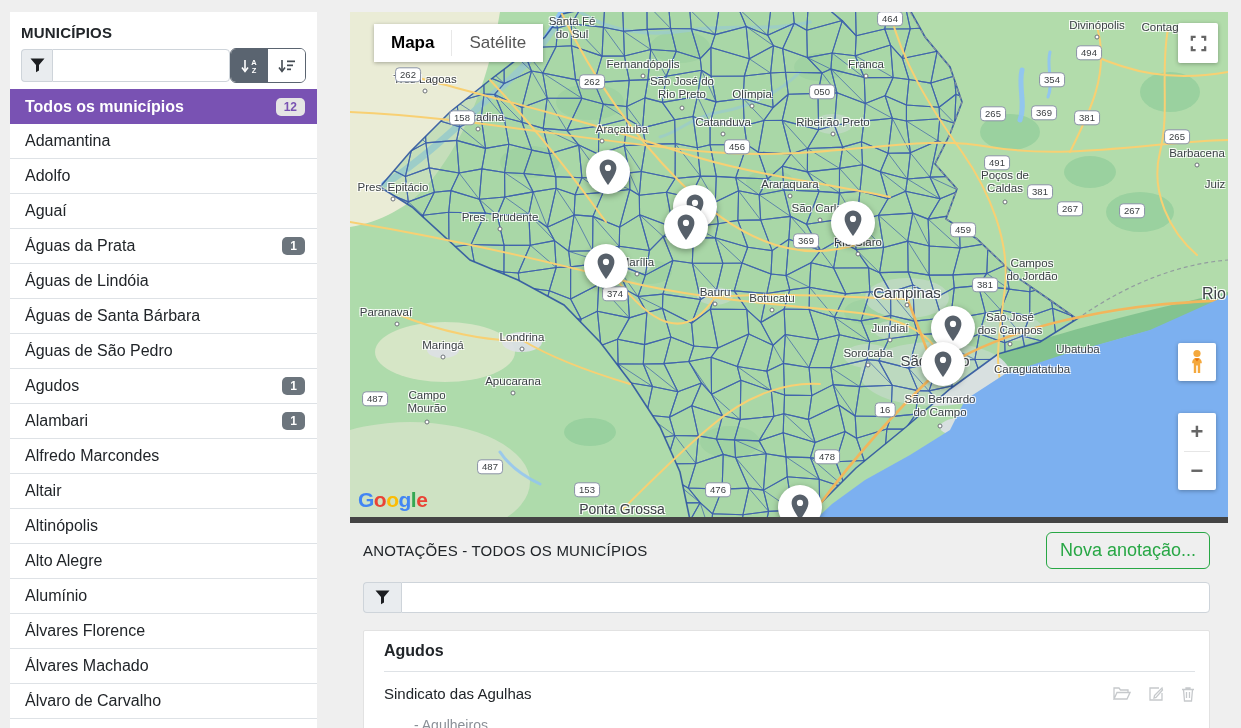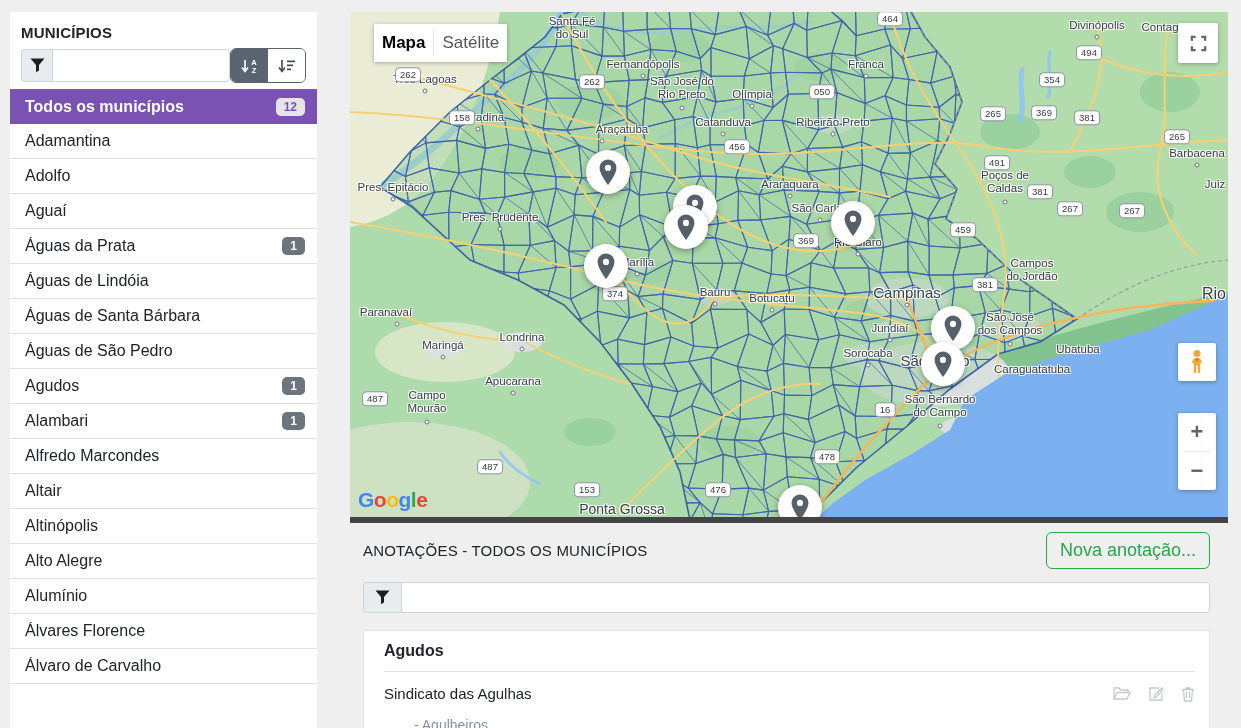--- a/index.html
+++ b/index.html
@@ -57,21 +57,21 @@
   }
   .marker {
     position:absolute; width:44px; height:44px; transform:translate(-50%,-50%);
     background:#fff; border-radius:50%; box-shadow:0 2px 6px rgba(0,0,0,.35);
     display:flex; align-items:center; justify-content:center; cursor:pointer;
   }
   .maptype {
     position:absolute; left:24px; top:12px; height:38px; background:#fff; display:flex; align-items:stretch;
     box-shadow:0 1px 4px rgba(0,0,0,.3); z-index:5;
   }
-  .maptype-btn { padding:0 8px; display:flex; align-items:center; font-size:17px; color:#565656; cursor:pointer; }
+  .maptype-btn { padding:0 17px; display:flex; align-items:center; font-size:17px; color:#565656; cursor:pointer; }
   .maptype-btn.active { font-weight:700; color:#000; }
   .maptype-divider { width:1px; background:#e8e8e8; margin:6px 0; }
   .fullscreen-btn {
     position:absolute; right:10px; top:11px; width:40px; height:40px; background:#fff; border-radius:2px;
     box-shadow:0 1px 4px rgba(0,0,0,.3); display:flex; align-items:center; justify-content:center; cursor:pointer; z-index:5;
   }
   .pegman-btn {
     position:absolute; right:12px; top:331px; width:38px; height:38px; background:#fff; border-radius:2px;
     box-shadow:0 1px 4px rgba(0,0,0,.3); display:flex; align-items:center; justify-content:center; cursor:grab; z-index:5;
   }
@@ -196,20 +196,23 @@
         <span class="muni-label">Altinópolis</span>
       </div>
       <div class="muni-row">
         <span class="muni-label">Alto Alegre</span>
       </div>
       <div class="muni-row">
         <span class="muni-label">Alumínio</span>
       </div>
       <div class="muni-row">
         <span class="muni-label">Álvares Florence</span>
+      </div>
+      <div class="muni-row">
+        <span class="muni-label">Álvares Machado</span>
       </div>
       <div class="muni-row">
         <span class="muni-label">Álvaro de Carvalho</span>
       </div>
     </div>
 </div>
 
 <div id="map">
   <svg class="base" width="878" height="505" viewBox="0 0 878 505">
     <defs>

